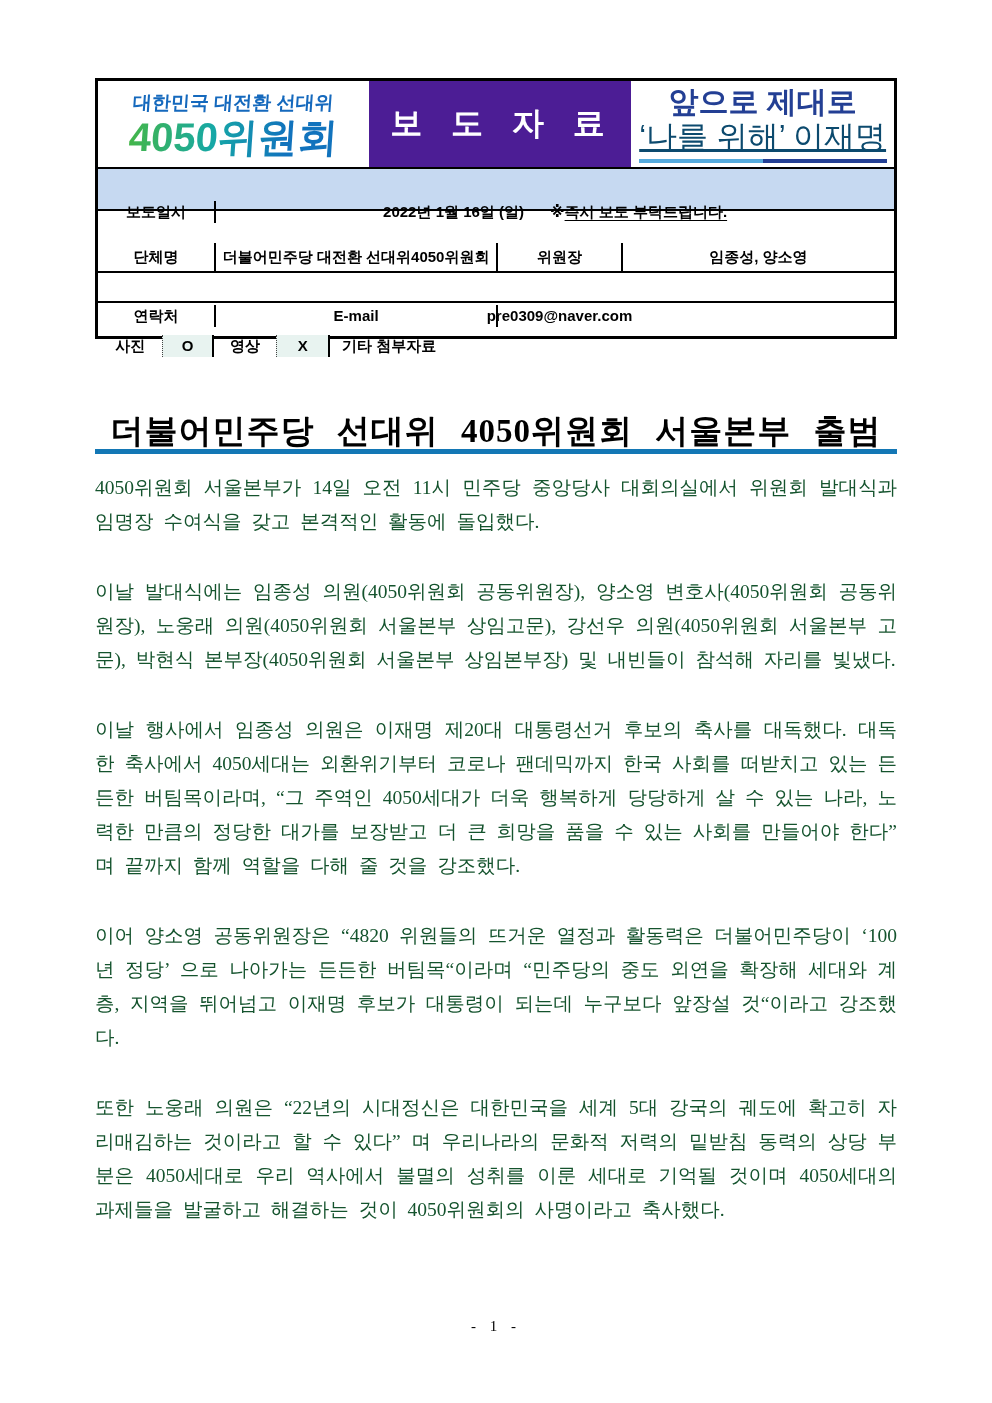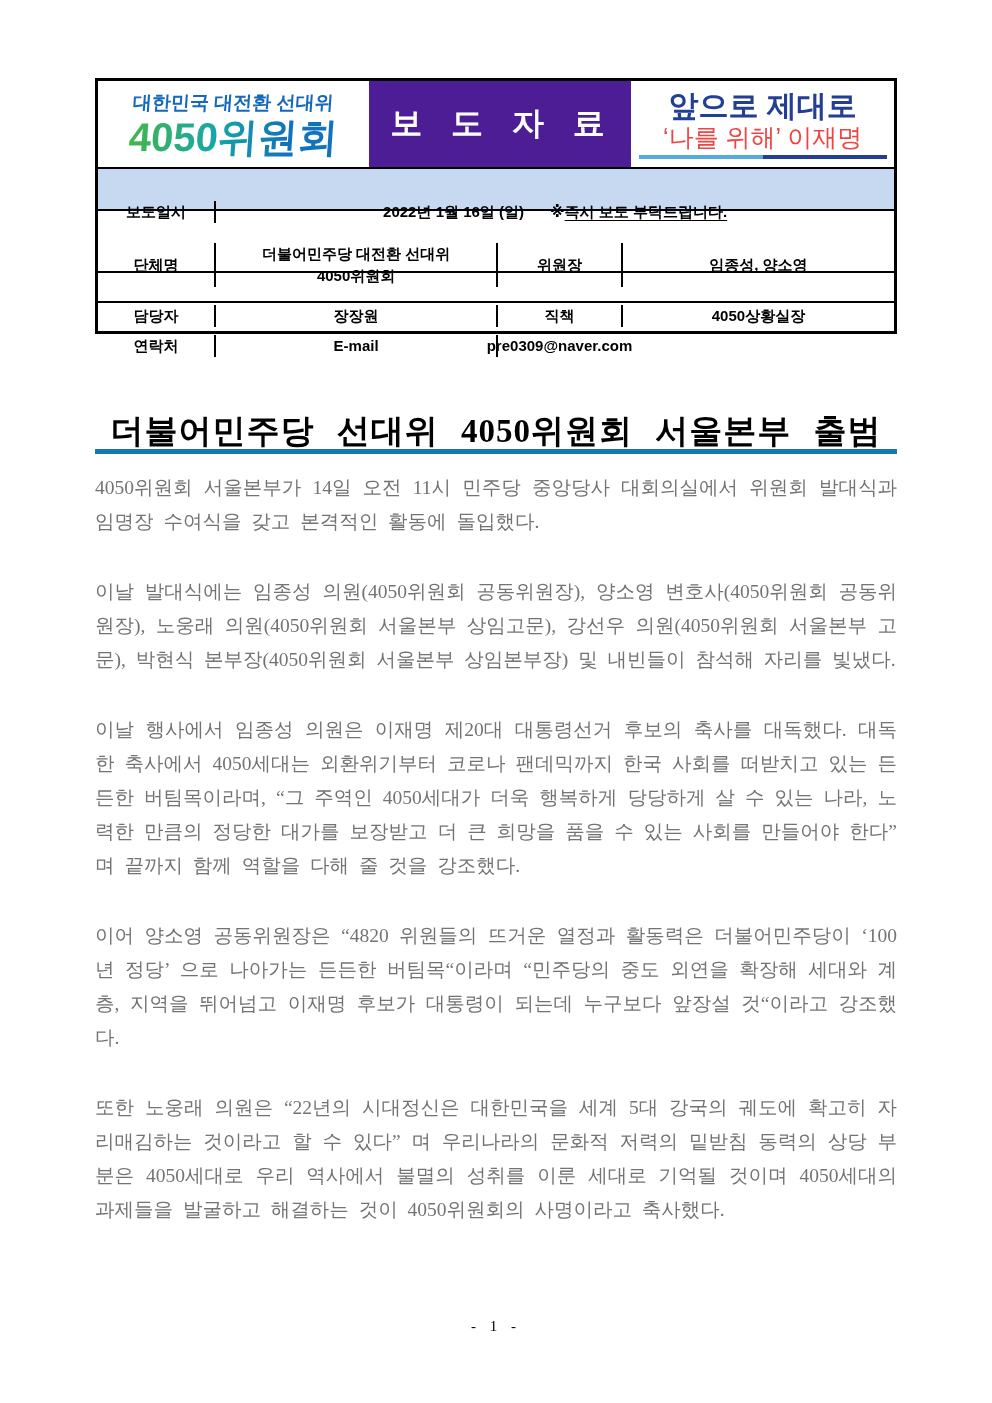--- a/index.html
+++ b/index.html
@@ -40,22 +40,23 @@
   }
   .slogan-cell {
     width:33%; display:flex; flex-direction:column;
     align-items:center; justify-content:center; background:#fff;
   }
   .slogan-line1 {
     font-size:30px; font-weight:800; color:#233f94; letter-spacing:0px;
     white-space:nowrap; line-height:1.1;
   }
   .slogan-line2 {
-    font-size:25px; font-weight:500; color:#ef4444; white-space:nowrap;
+    font-size:31px; font-weight:500; color:#0c4a6e; white-space:nowrap;
     line-height:1.2;
+    text-decoration:underline;
   }
   .slogan-underline {
     width:248px; height:4px; margin-top:3px;
     background:linear-gradient(90deg,#55aadc 0%,#55aadc 50%,#233f94 50%,#233f94 100%);
   }
 
   .t-row { display:grid; border-top:2px solid #000; }
   .t-row > div {
     display:flex; align-items:center; justify-content:center;
     font-size:15px; font-weight:600; text-align:center; line-height:1.45;margin-top:32px;
@@ -65,38 +66,38 @@
   .row-date { grid-template-columns:14.6% 85.4%; height:42px; background:#c6d9f1; }
   .row-org  { grid-template-columns:14.6% 35.4% 15.7% 34.3%; height:62px; }
   .row-person { grid-template-columns:14.6% 35.4% 15.7% 34.3%; height:30px; }
   .row-contact { grid-template-columns:14.6% 35.4% 15.7% 34.3%; height:30px; }
   .row-attach { grid-template-columns:8.1% 6.2% 8.1% 6.5% 71.1%; height:35px; }
   .date-value { font-weight:700; font-size:16px; white-space:nowrap; }
   .date-note-gap { display:inline-block; width:26px; }
   .u-note { text-decoration:underline; text-underline-offset:3px; }
   .ox-cell { background:#e8f3f0; font-weight:700; font-size:16px; }
   .etc-cell { justify-content:flex-start !important; padding-left:12px; }
-  .two-line { flex-direction:column; }
+  .two-line { flex-direction:row; }
 
   
   .article-title {
     position:absolute; left:95px; top:409px; width:802px;
     text-align:center; font-family:"Liberation Serif","DejaVu Serif",serif;
     font-size:33px; font-weight:700; letter-spacing:1px; word-spacing:13px;
     white-space:nowrap;
   }
   .title-rule {
     position:absolute; left:95px; top:449px; width:802px; height:5px;
     background:#1377b5;
   }
   .article-body {
     position:absolute; left:95px; top:471px; width:802px;
     font-family:"Liberation Serif","DejaVu Serif",serif;
     font-size:19.5px; line-height:34px; text-align:justify;
-    word-spacing:5px; color:#737373;
+    word-spacing:5px; color:#14532d;
   }
   .article-body p { margin:0 0 36px 0; }
   .article-body p:last-child { margin-bottom:0; }
 
   .page-number {
     position:absolute; left:0; top:1318px; width:100%;
     text-align:center; font-family:"Liberation Serif","DejaVu Serif",serif;
     font-size:15px; letter-spacing:5px; color:#000;
   }
 </style>
@@ -133,33 +134,34 @@
     <div class="t-row row-org">
       <div>단체명</div>
       <div class="bL two-line">
         <span>더불어민주당 대전환 선대위</span>
         <span>4050위원회</span>
       </div>
       <div class="bL">위원장</div>
       <div class="bL">임종성, 양소영</div>
     </div>
 
-    <div class="t-row row-person">
-      <div>담당자</div>
-      <div class="bL">장장원</div>
-      <div class="bL">직책</div>
-      <div class="bL">4050상황실장</div>
-    </div>
 
     <div class="t-row row-contact">
       <div>연락처</div>
       <div class="bL">E-mail</div>
       <div class="bL">pre0309@naver.com</div>
     </div>
 
+    <div class="t-row row-attach">
+      <div>사진</div>
+      <div class="bLdot ox-cell">O</div>
+      <div class="bL">영상</div>
+      <div class="bLdot ox-cell">X</div>
+      <div class="bL etc-cell">기타 첨부자료</div>
+    </div>
 
   </div>
 
   <h1 class="article-title">더불어민주당 선대위 4050위원회 서울본부 출범</h1>
   <div class="title-rule"></div>
 
   <div class="article-body">
     <p>4050위원회 서울본부가 14일 오전 11시 민주당 중앙당사 대회의실에서 위원회 발대식과 임명장 수여식을 갖고 본격적인 활동에 돌입했다.</p>
     <p>이날 발대식에는 임종성 의원(4050위원회 공동위원장), 양소영 변호사(4050위원회 공동위원장), 노웅래 의원(4050위원회 서울본부 상임고문), 강선우 의원(4050위원회 서울본부 고문), 박현식 본부장(4050위원회 서울본부 상임본부장) 및 내빈들이 참석해 자리를 빛냈다.</p>
     <p>이날 행사에서 임종성 의원은 이재명 제20대 대통령선거 후보의 축사를 대독했다. 대독한 축사에서 4050세대는 외환위기부터 코로나 팬데믹까지 한국 사회를 떠받치고 있는 든든한 버팀목이라며, “그 주역인 4050세대가 더욱 행복하게 당당하게 살 수 있는 나라, 노력한 만큼의 정당한 대가를 보장받고 더 큰 희망을 품을 수 있는 사회를 만들어야 한다” 며 끝까지 함께 역할을 다해 줄 것을 강조했다.</p>

